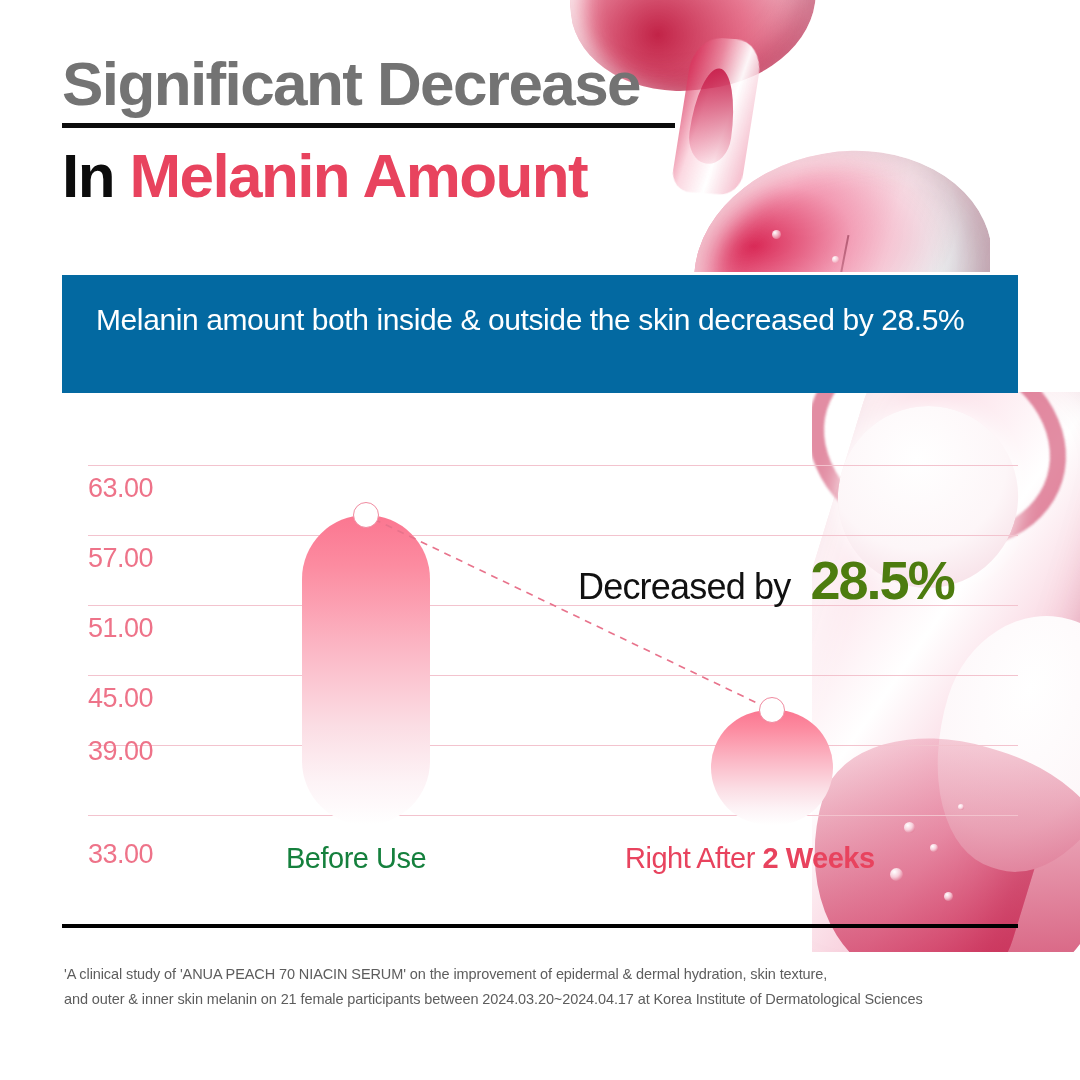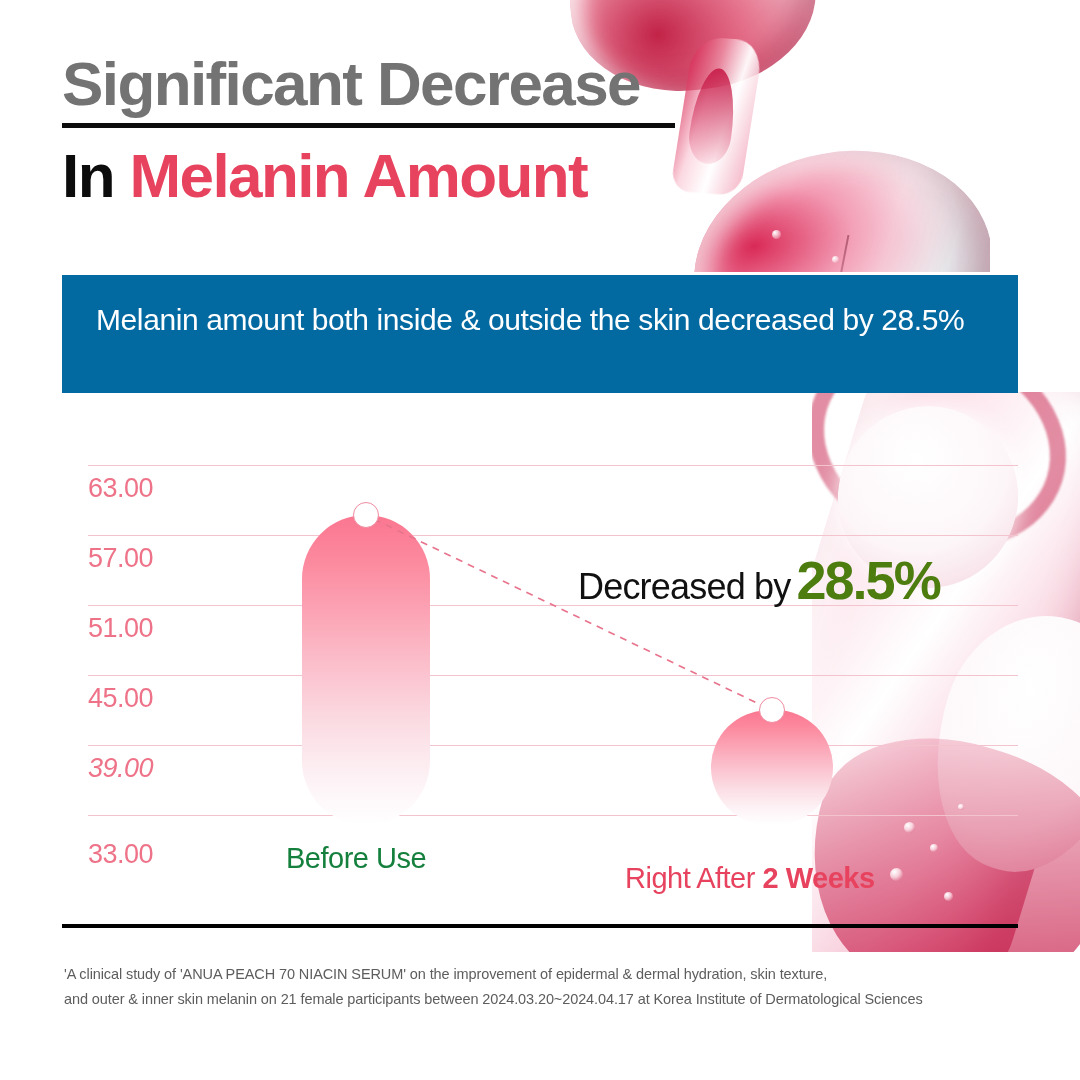--- a/index.html
+++ b/index.html
@@ -126,21 +126,21 @@
 
   #connector { position:absolute; inset:0; width:956px; height:470px; overflow:visible; }
 
   .xlabel { position:absolute; font-size:29px; letter-spacing:-.5px; white-space:nowrap; }
   #xlabel-before { color:#15803d; font-weight:400; }
   #xlabel-after  { color:#E8435E; font-weight:400; }
   #xlabel-after .strong { font-weight:700; }
 
   
   #annot { position:absolute; top:549px; left:578px; white-space:nowrap;
-           display:flex; align-items:baseline; gap:6px; }
+           display:flex; align-items:baseline; gap:20px; }
   #annot .lead { font-size:36px; color:#111; font-weight:400; letter-spacing:-.8px; }
   #annot .big  { font-size:54px; color:#4d7c0f; font-weight:700; letter-spacing:-2px;text-align:center; }
 
   
   #footer-rule { position:absolute; top:924px; left:62px; width:956px; height:4px; background:#000; }
   #footnote { position:absolute; top:962px; left:64px; width:960px;
               font-size:14.5px; line-height:1.72; color:#5d5d5d; letter-spacing:-.1px; }
 </style>
 </head>
 <body>
@@ -191,40 +191,40 @@
         <div class="gridline" style="top: 165px;"></div>
         <div class="gridline" style="top: 235px;"></div>
         <div class="gridline" style="top: 305px;"></div>
         <div class="gridline" style="top: 375px;"></div>
       </div>
     <div id="ylabels">
         <div class="ylabel" style="top: 33px;">63.00</div>
         <div class="ylabel" style="top: 103px;">57.00</div>
         <div class="ylabel" style="top: 173px;">51.00</div>
         <div class="ylabel" style="top: 243px;">45.00</div>
-        <div class="ylabel" style="top: 313px; font-style: italic;">39.00</div>
+        <div class="ylabel" style="top: 296px;">39.00</div>
         <div class="ylabel" style="top: 383px; margin-top: 16px;">33.00</div>
       </div>
 
     <div id="bars">
         <div class="bar" style="left: 240px; width: 128px; top: 75.1667px; height: 309.833px;"></div>
         <div class="bar" style="left: 649px; width: 122px; top: 270.35px; height: 114.65px;"></div>
       </div>
 
     <svg id="connector" viewBox="0 0 956 470" preserveAspectRatio="none">
       <line id="conn-line" x1="312" y1="79.16666666666663" x2="702" y2="266.35" stroke="#E8738C" stroke-width="1.6" stroke-dasharray="7 6"></line>
     </svg>
 
     <div id="markers">
         <div class="marker" style="left: 291px; top: 62.1667px;"></div>
         <div class="marker" style="left: 697px; top: 257.35px;"></div>
       </div>
 
     <div class="xlabel" id="xlabel-before" style="left: 224px; top: 402px;">Before Use</div>
-    <div class="xlabel" id="xlabel-after" style="left: 563px; top: 422px;"><span>Right After </span><span class="strong">2 Weeks</span></div>
+    <div class="xlabel" id="xlabel-after" style="left: 563px; top: 402px;"><span>Right After </span><span class="strong">2 Weeks</span></div>
   </div>
 
   <div id="annot">
     <span class="lead">Decreased by</span>
     <span class="big">28.5%</span>
   </div>
 
   <div id="footer-rule"></div>
   <div id="footnote">
     <div>'A clinical study of 'ANUA PEACH 70 NIACIN SERUM' on the improvement of epidermal &amp; dermal hydration, skin texture,</div>

